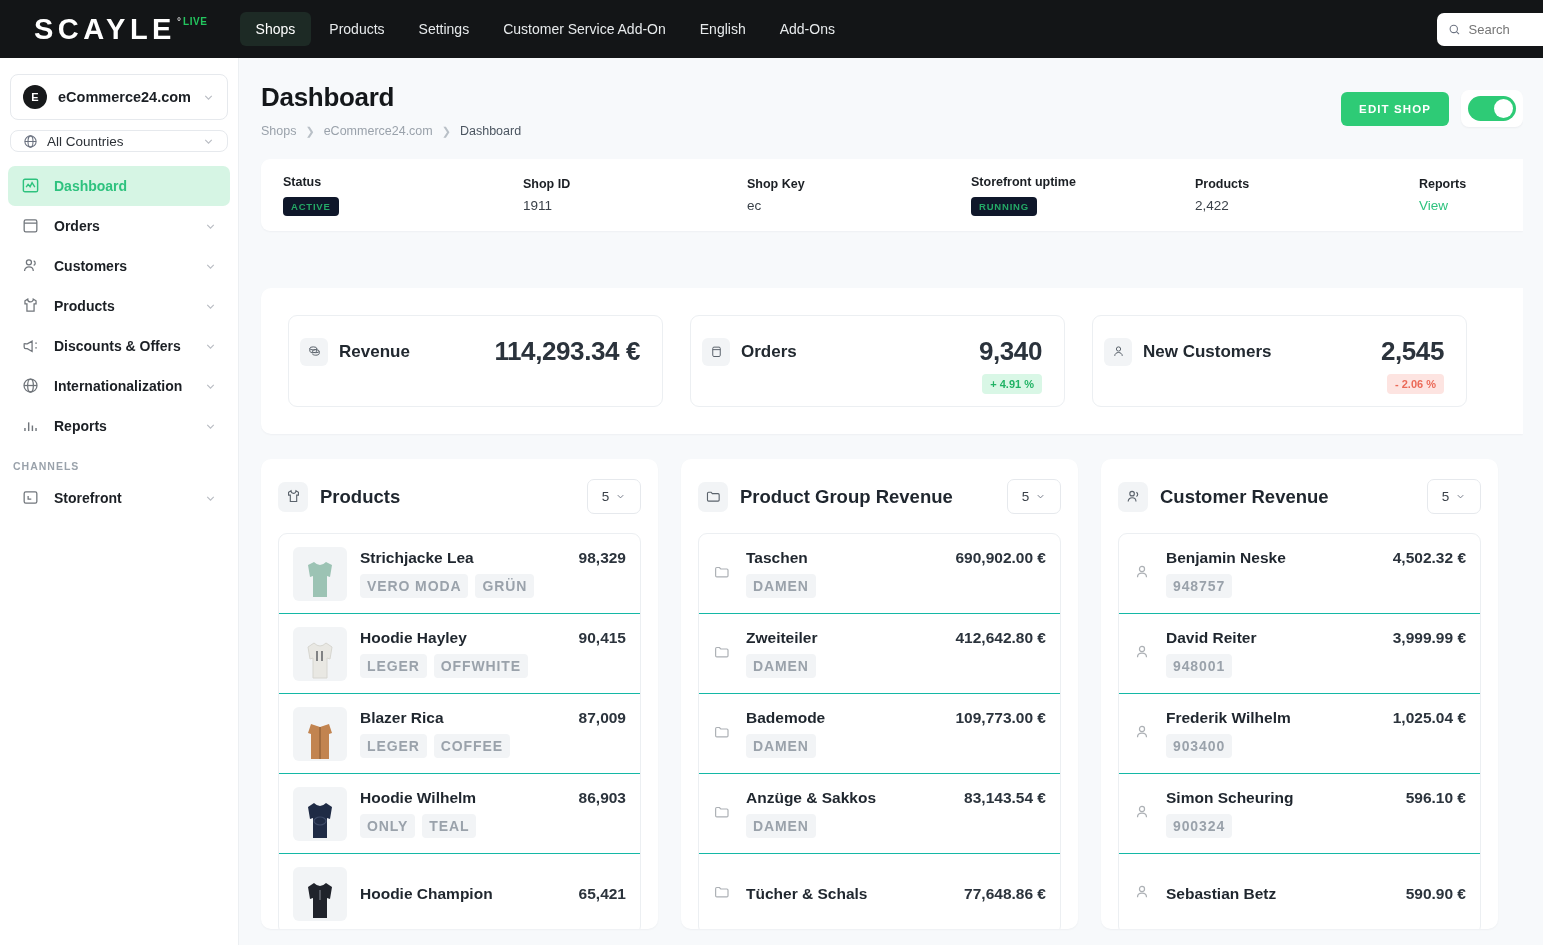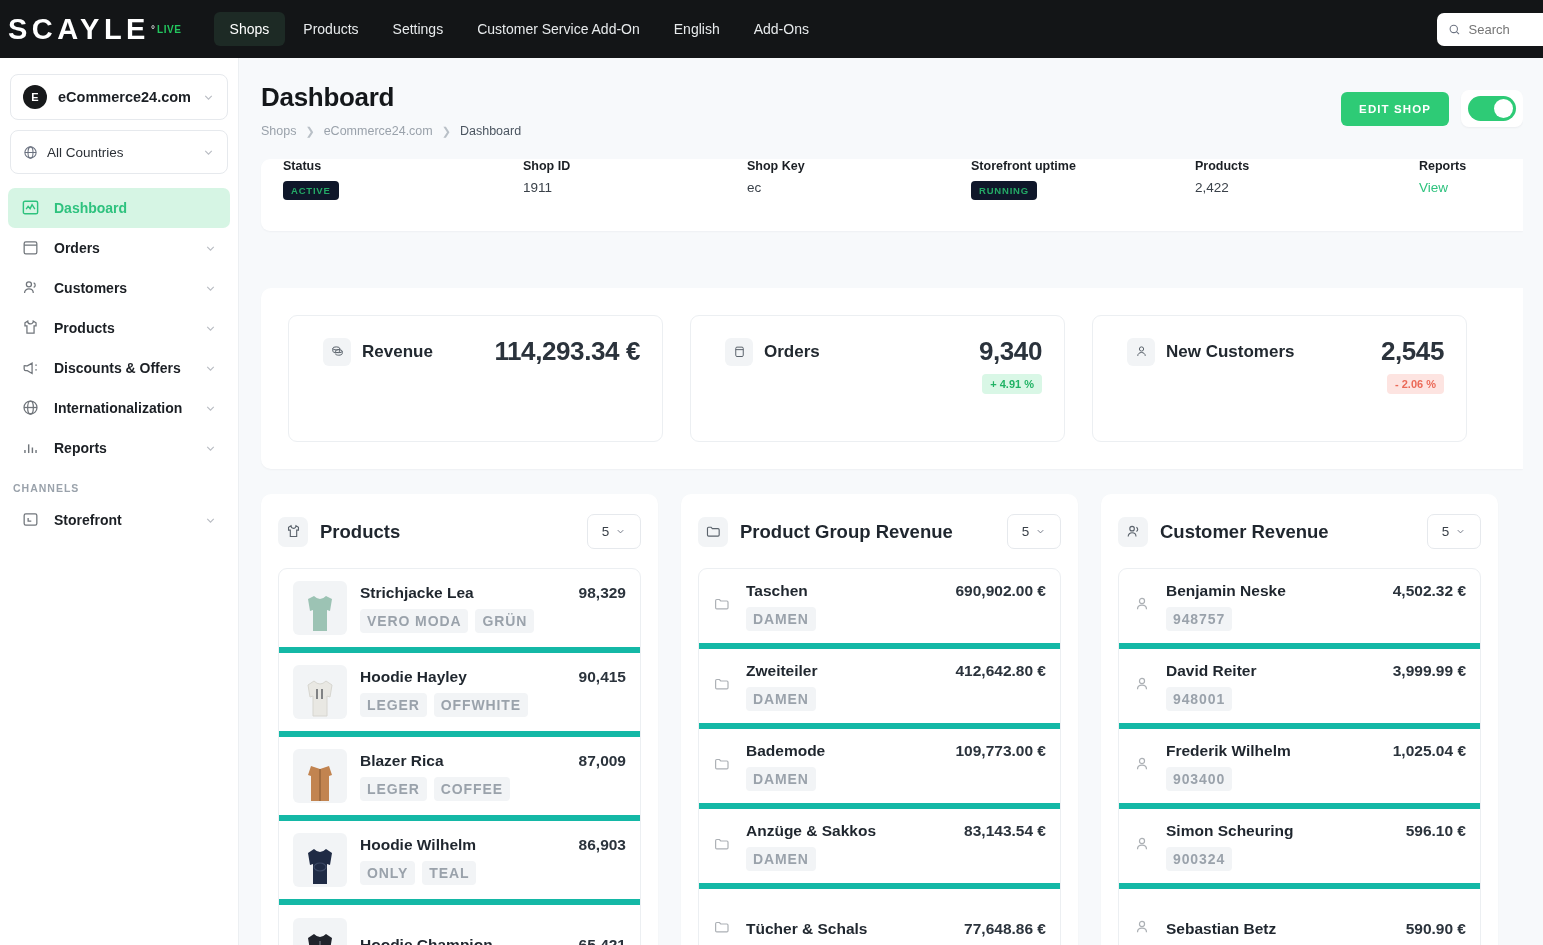--- a/index.html
+++ b/index.html
@@ -12,22 +12,22 @@
   }
 
   
   .topbar {
     position: absolute; top: 0; left: 0;
     width: 1543px; height: 58px;
     background: #131517;
     display: flex; align-items: center;
   }
   .logo {
-    display: flex; align-items: center;
-    margin-left: 8px; margin-right: 18px;
+    display: flex; align-items: flex-start;
+    margin-left: 34px; margin-right: 18px;
     user-select: none;
   }
   .logo-word {
     color: #ffffff;
     font-size: 29px;
     font-weight: 700;
     letter-spacing: 4.5px;
     line-height: 30px;
   }
   .logo-dot {
@@ -67,21 +67,21 @@
     padding-top: 16px;
   }
   .shop-select, .country-select {
     margin: 0 10px 10px 10px;
     border: 1px solid #e6e9ed; border-radius: 8px;
     background: #ffffff;
     display: flex; align-items: center;
     cursor: pointer;
   }
   .shop-select { height: 46px; padding: 0 12px; }
-  .country-select { height: 44px; padding: 0 12px; }
+  .country-select { height: 22px; padding: 0 12px; }
   .shop-avatar {
     width: 24px; height: 24px; border-radius: 50%;
     background: #17191b; color: #fff;
     font-size: 11px; font-weight: 700;
     display: flex; align-items: center; justify-content: center;
     flex: 0 0 auto;
   }
   .shop-name {
     font-size: 14.5px; font-weight: 700; color: #1b1f24;
     margin-left: 11px; flex: 1; white-space: nowrap;
@@ -154,21 +154,21 @@
     position: absolute; right: 3px; top: 3px;
     width: 19px; height: 19px; border-radius: 50%; background: #fff;
   }
 
   
   .status-card {
     margin: 21px 0 0 22px;
     background: #ffffff;
     border-radius: 9px 0 0 9px;
     height: 72px;
-    display: flex; align-items: flex-start;
+    display: flex; align-items: center;
     box-shadow: 0 1px 2px rgba(16,24,40,.04);
   }
   .status-cell { padding: 0 0 0 22px; min-width: 224px; }
   .status-cell:first-child { min-width: 240px; }
   .status-k {
     font-size: 12.5px; font-weight: 700; color: #1b1f24; margin-bottom: 7px;
   }
   .status-v { font-size: 13.5px; color: #3a4149; }
   .pill {
     display: inline-block;
@@ -182,23 +182,23 @@
   .kpi-panel {
     margin: 57px 0 0 22px;
     background: #ffffff;
     border-radius: 10px 0 0 10px;
     padding: 27px 0 27px 27px;
     display: flex; gap: 27px;
     box-shadow: 0 1px 2px rgba(16,24,40,.04);
   }
   .kpi {
     flex: 0 0 auto;
-    width: 375px; height: 127px;
+    width: 375px; height: 92px;
     border: 1px solid #eceff2; border-radius: 9px;
-    padding: 20px 22px 0 34px;
+    padding: 20px 22px 0 11px;
     position: relative;
   }
   .kpi-row { display: flex; align-items: center; }
   .kpi-ico {
     width: 28px; height: 28px; border-radius: 6px; background: #f2f4f6;
     display: flex; align-items: center; justify-content: center;
     flex: 0 0 auto;
   }
   .kpi-label {
     font-size: 17px; font-weight: 700; color: #222930;
@@ -242,21 +242,21 @@
     height: 35px; width: 54px;
     display: flex; align-items: center; justify-content: center; gap: 6px;
     cursor: pointer; background: #fff;
   }
   .count-select .num { font-size: 13.5px; color: #3a4149; }
 
   .list { border: 1px solid #eceff2; border-radius: 9px; overflow: hidden; }
   .row {
     display: flex; align-items: center;
     padding: 12px 14px; gap: 13px;
-    border-bottom: 6px solid #14b8a6;
+    border-bottom: 1px solid #14b8a6;
     cursor: pointer; min-height: 80px;
   }
   .row:last-child { border-bottom: none; }
   .thumb {
     width: 54px; height: 54px; border-radius: 6px;
     background: #f2f4f6; flex: 0 0 auto;
     display: flex; align-items: flex-end; justify-content: center;
     overflow: hidden;
   }
   .row-body { flex: 1; min-width: 0; }

